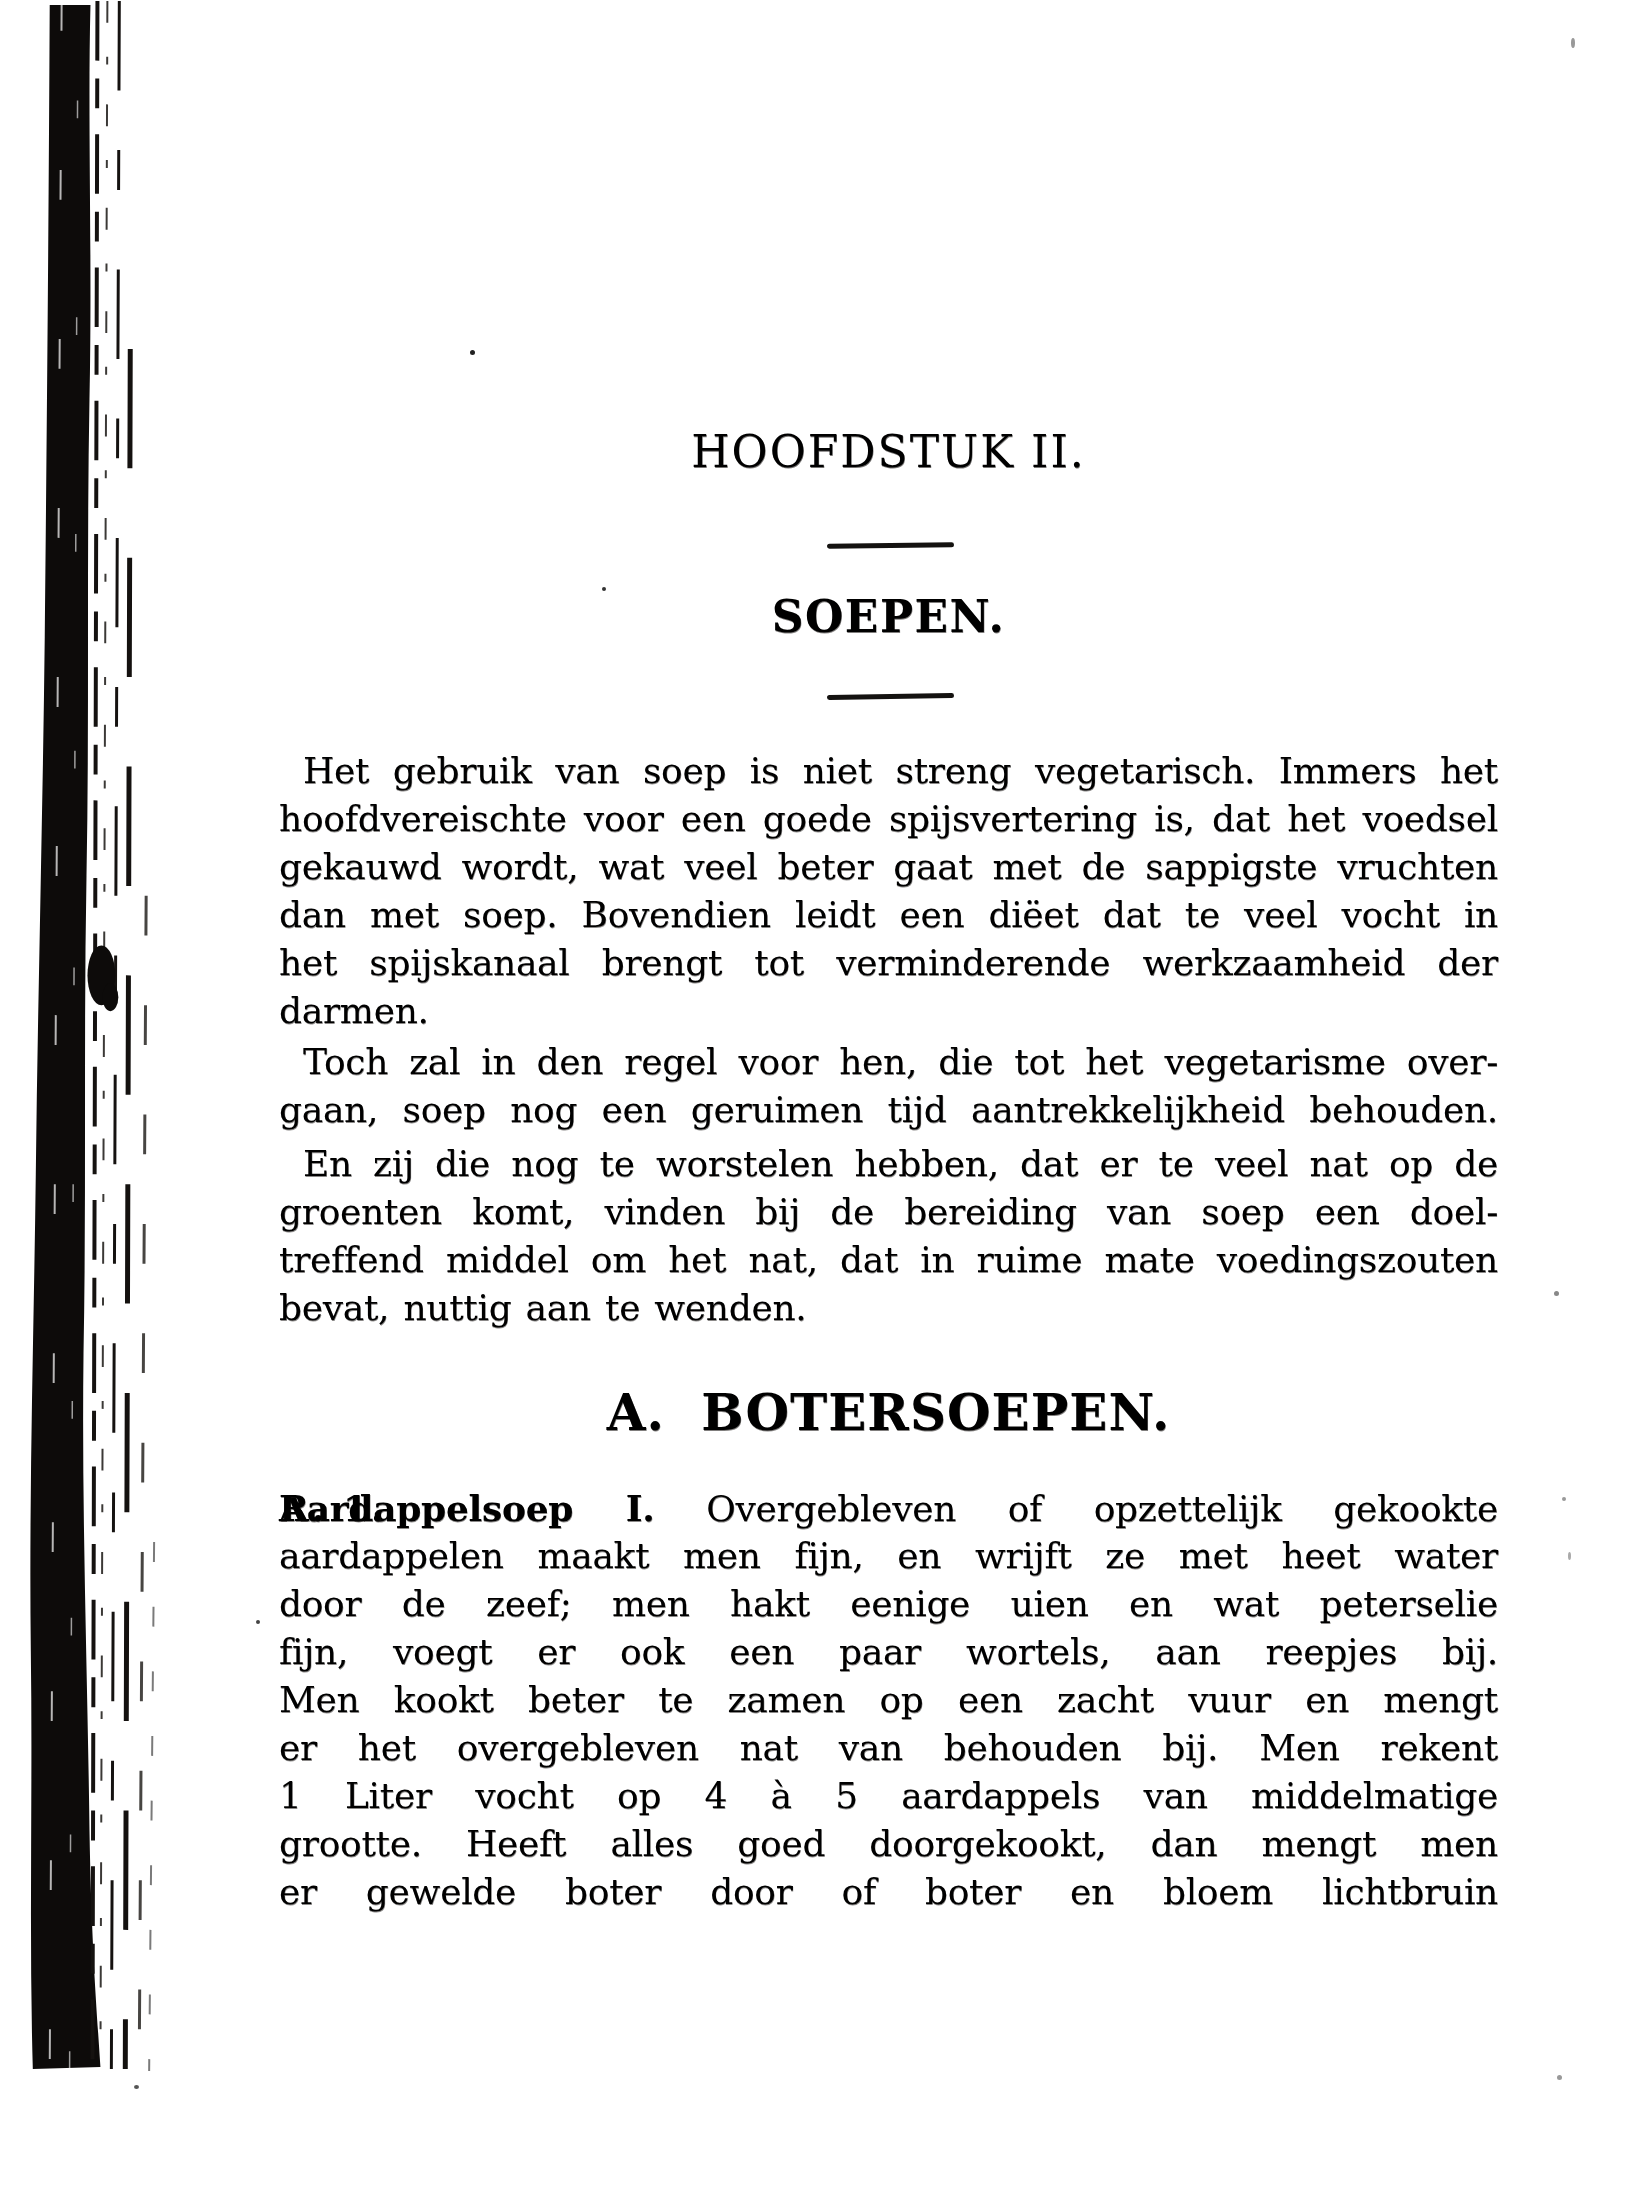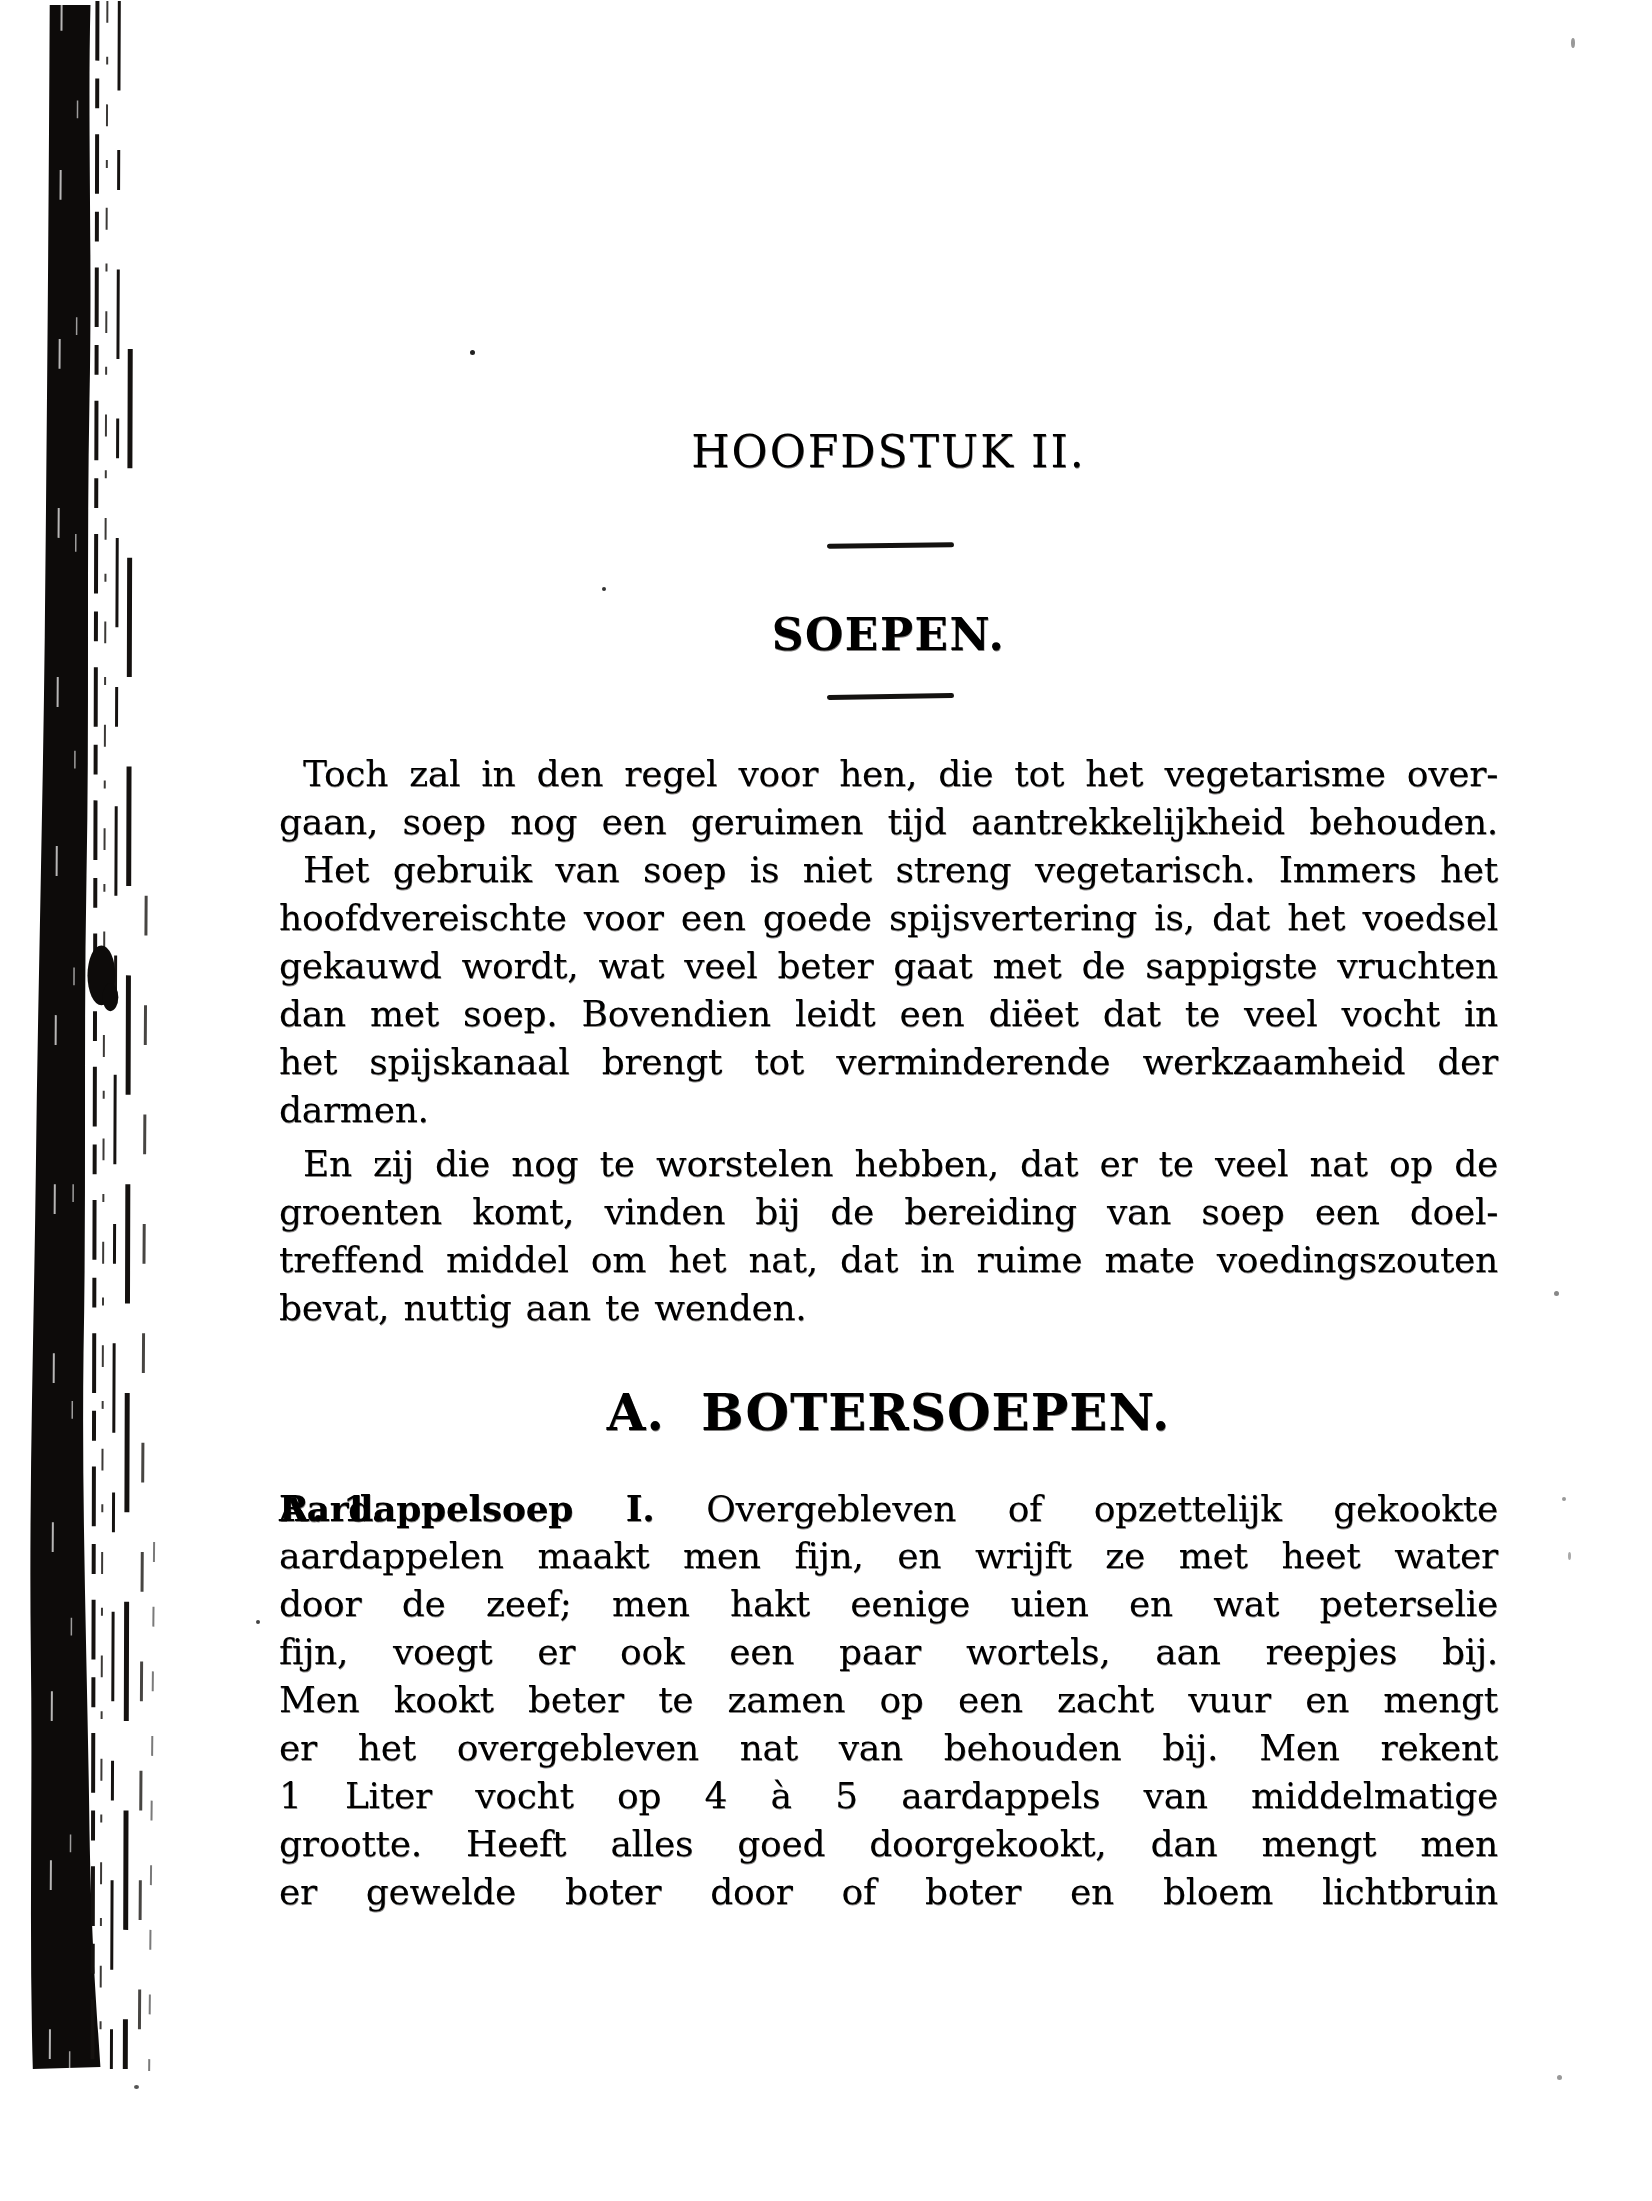--- a/index.html
+++ b/index.html
@@ -17,21 +17,21 @@
     text-align:center; font-size:44px; font-weight:400; letter-spacing:2px;
     text-shadow:0.5px 0.5px 0 rgba(23,20,18,0.6);
   }
   .rule {
     position:absolute; left:50%; margin-left:-62px; width:127px; height:5px;
     background:#141210; border-radius:3px;
   }
   .r1 { top:543px; transform:rotate(-0.7deg); }
   .r2 { top:694px; transform:rotate(-0.9deg); }
   .section {
-    position:absolute; top:591px; left:0; right:0; margin:18px;
+    position:absolute; top:591px; left:0; right:0; margin:0;
     text-align:center; font-size:44px; font-weight:700; letter-spacing:1.5px;
     text-shadow:0.5px 0.5px 0 rgba(23,20,18,0.55);
   }
 
   .bodytext { position:absolute; top:747px; left:0; width:100%;
     text-shadow:0.4px 0.5px 0 rgba(23,20,18,0.5); }
   .para { margin:0; }
   .p2 { margin-top:3px; }
   .p3 { margin-top:6px; }
   .ln {
@@ -87,31 +87,31 @@
 
     <h1 class="chapter">HOOFDSTUK II.</h1>
 
     <div class="rule r1"></div>
 
     <h2 class="section">SOEPEN.</h2>
 
     <div class="rule r2"></div>
 
     <div class="bodytext">
-      <p class="para p2">
-        <span class="ln jl ind">Toch zal in den regel voor hen, die tot het vegetarisme over-</span>
-        <span class="ln jl">gaan, soep nog een geruimen tijd aantrekkelijkheid behouden.</span>
-      </p>
       <p class="para">
         <span class="ln jl ind">Het gebruik van soep is niet streng vegetarisch. Immers het</span>
         <span class="ln jl">hoofdvereischte voor een goede spijsvertering is, dat het voedsel</span>
         <span class="ln jl">gekauwd wordt, wat veel beter gaat met de sappigste vruchten</span>
         <span class="ln jl">dan met soep. Bovendien leidt een diëet dat te veel vocht in</span>
         <span class="ln jl">het spijskanaal brengt tot verminderende werkzaamheid der</span>
         <span class="ln">darmen.</span>
+      </p>
+      <p class="para p2">
+        <span class="ln jl ind">Toch zal in den regel voor hen, die tot het vegetarisme over-</span>
+        <span class="ln jl">gaan, soep nog een geruimen tijd aantrekkelijkheid behouden.</span>
       </p>
       <p class="para p3">
         <span class="ln jl ind">En zij die nog te worstelen hebben, dat er te veel nat op de</span>
         <span class="ln jl">groenten komt, vinden bij de bereiding van soep een doel-</span>
         <span class="ln jl">treffend middel om het nat, dat in ruime mate voedingszouten</span>
         <span class="ln">bevat, nuttig aan te wenden.</span>
       </p>
     </div>
 
     <h3 class="subsection">A. BOTERSOEPEN.</h3>

